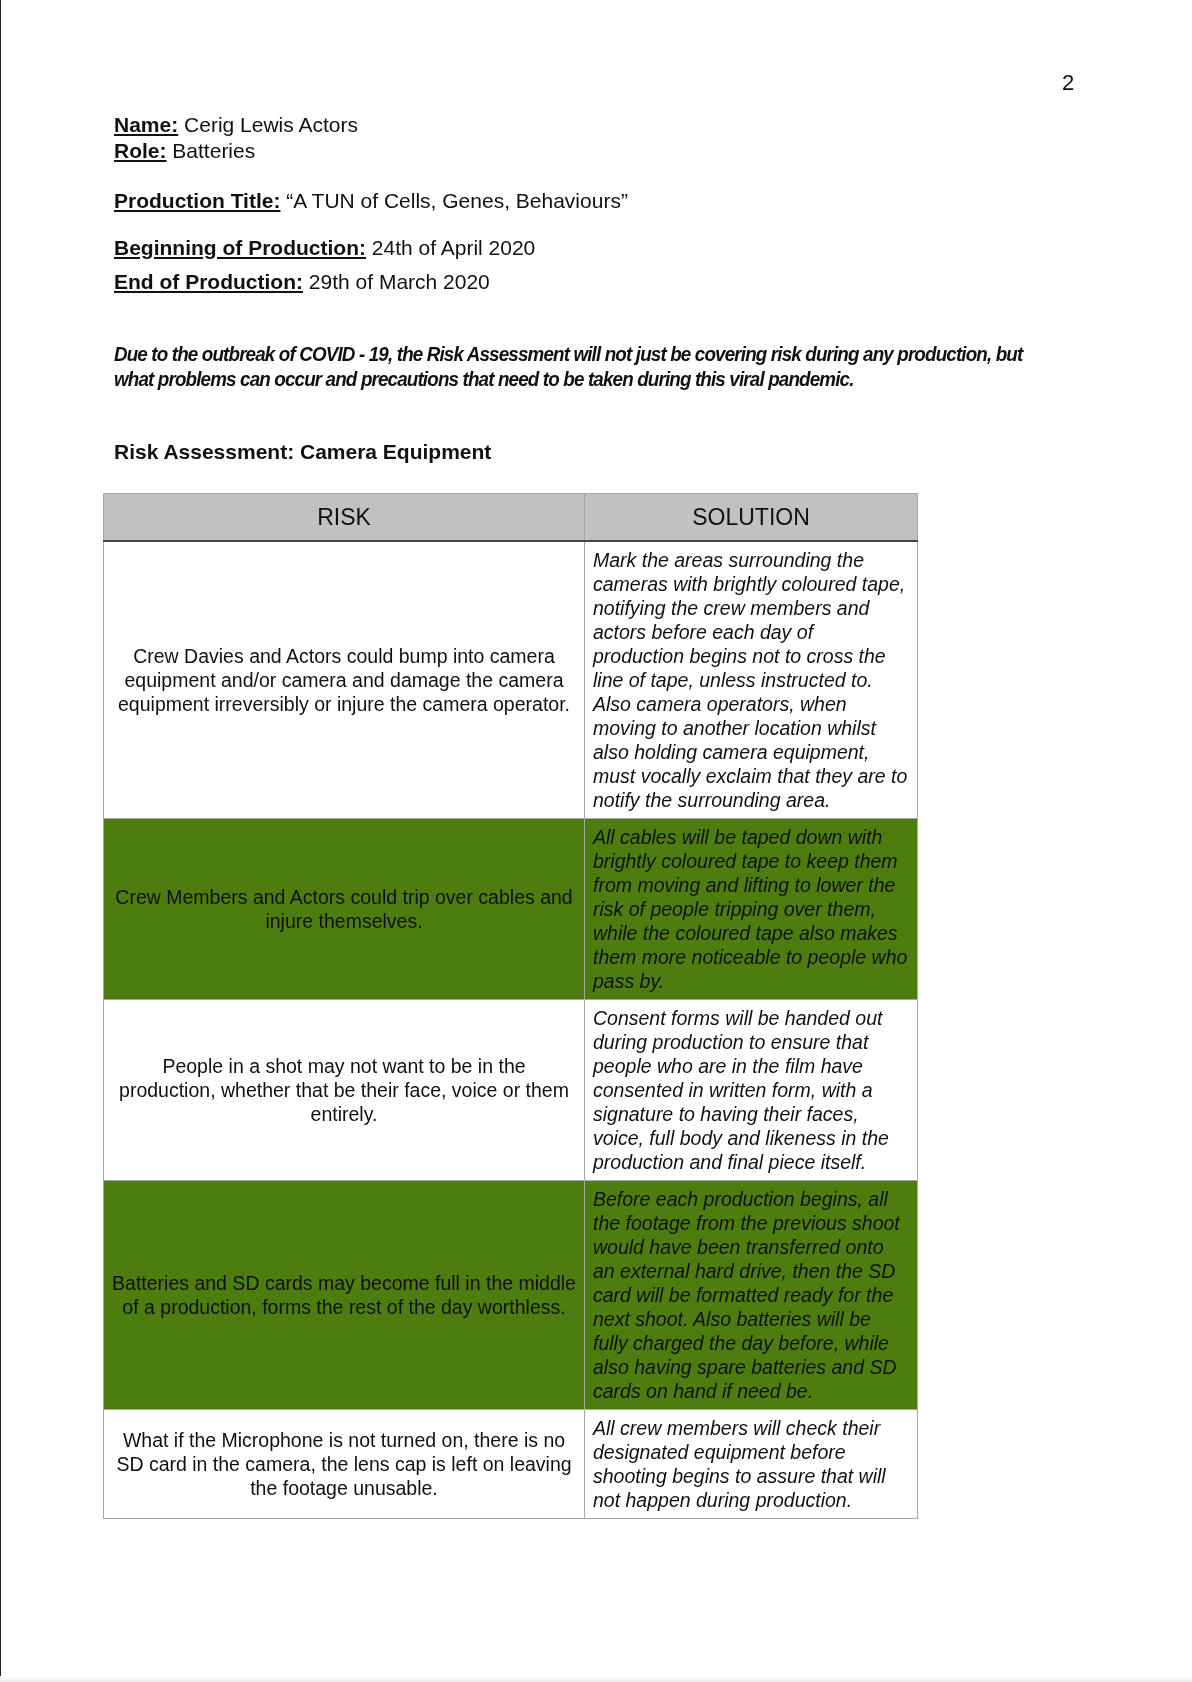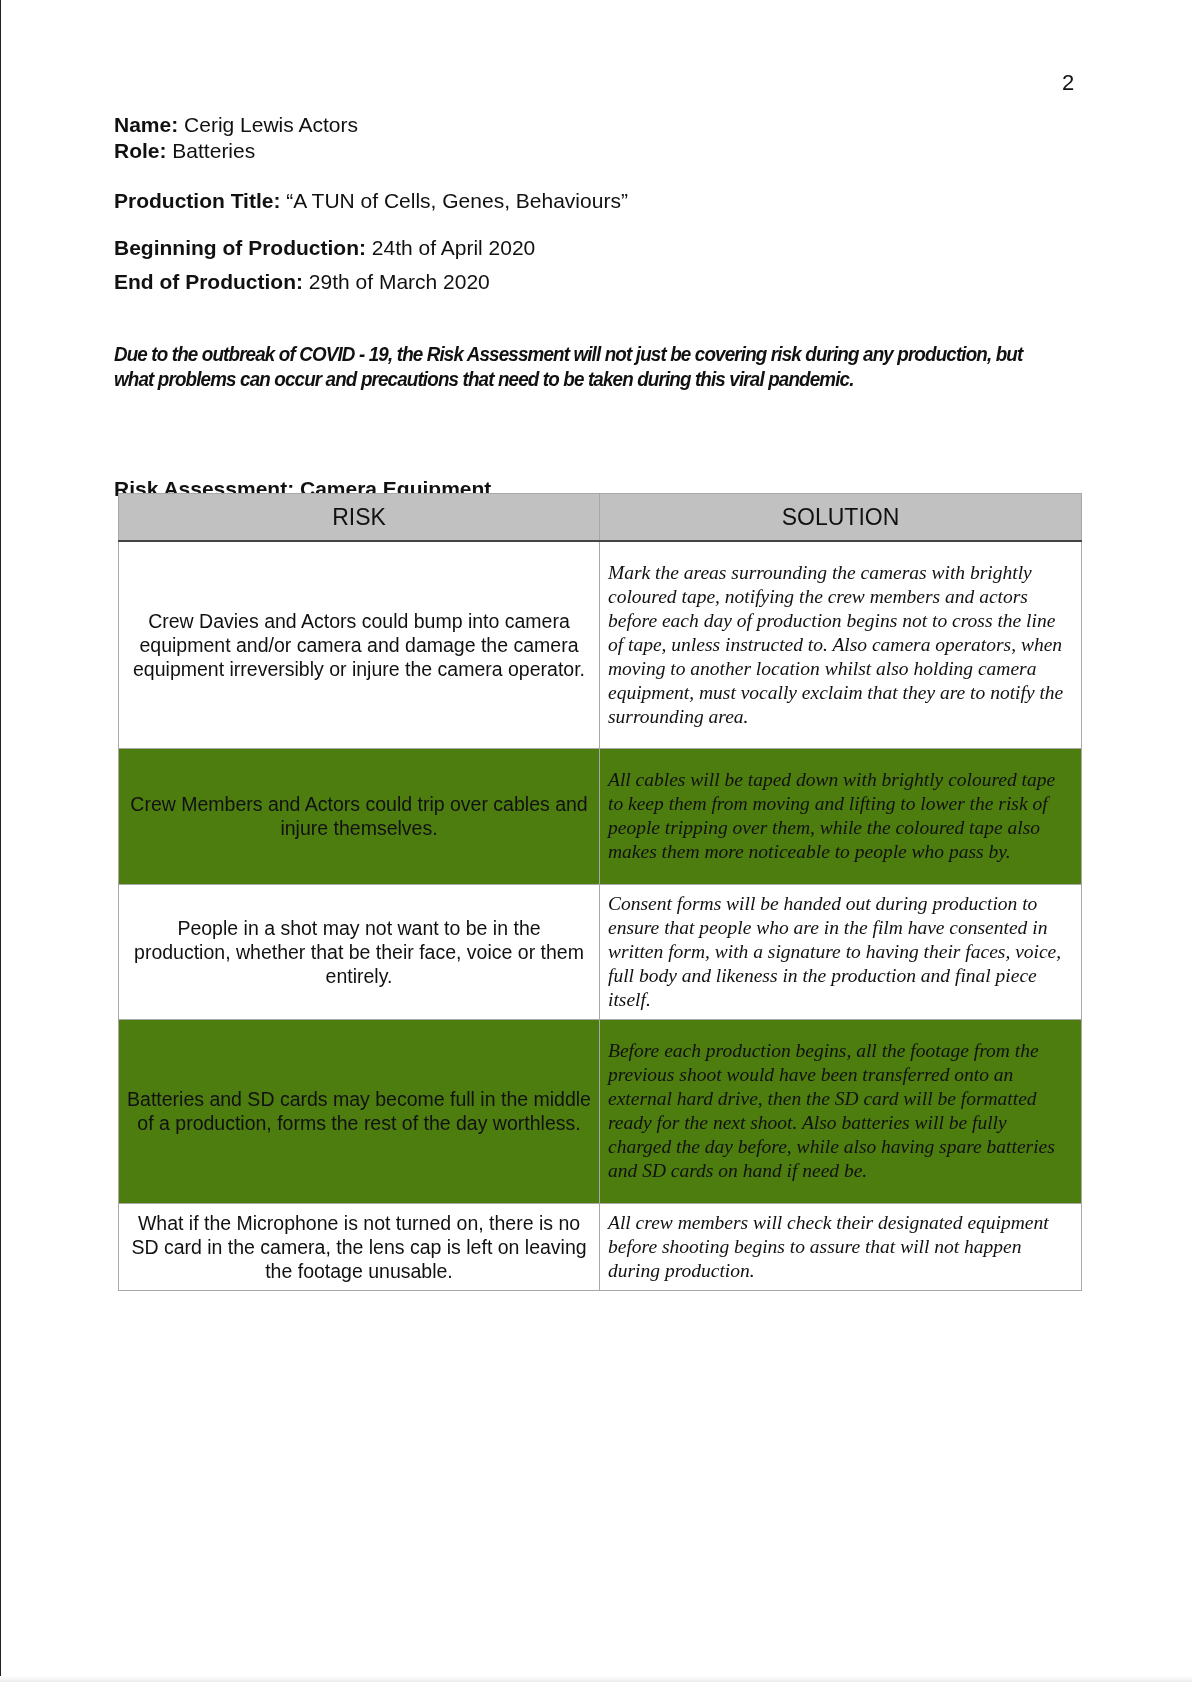--- a/index.html
+++ b/index.html
@@ -4,43 +4,43 @@
   <style>
     html, body { margin: 0; padding: 0; }
     body {
       width: 1192px; height: 1682px; background: #ffffff; position: relative; overflow: hidden;
       font-family: "Liberation Sans", sans-serif; color: #111111;
     }
     .page-edge { position: absolute; left: 0; top: 0; width: 1px; height: 1682px; background: #222; }
     .bottom-shade { position: absolute; left: 0; right: 0; bottom: 0; height: 6px; background: linear-gradient(#ffffff, #ececec); }
     .page-number { position: absolute; top: 70px; left: 1062px; font-size: 22px; }
     .meta { position: absolute; left: 114px; font-size: 21px; line-height: 26px; }
-    .meta b { font-weight: bold; }
+    .meta b { font-weight: bold; text-decoration: underline; }
     .m1 { top: 112px; }
     .m2 { top: 138px; }
     .m3 { top: 188px; }
     .m4 { top: 235px; }
     .m5 { top: 269px; }
     .notice {
       position: absolute; left: 114px; top: 342px; width: 980px;
       font-size: 20px; line-height: 25px; font-weight: bold; font-style: italic;
       letter-spacing: -0.9px; transform: scaleX(0.94); transform-origin: left top; white-space: nowrap;
     }
-    .section-title { position: absolute; left: 114px; top: 440px; font-size: 21px; font-weight: bold; margin-top: 37px; }
+    .section-title { position: absolute; left: 114px; top: 440px; font-size: 21px; font-weight: bold; }
     table.risk {
-      position: absolute; left: 118px; top: 493px; width: 964px;
+      position: absolute; left: 103px; top: 493px; width: 815px;
       border-collapse: collapse; font-size: 19.5px; line-height: 24px;
     }
     table.risk th {
       background: #c0c1c0; font-weight: normal; font-size: 23px; height: 44px;
       border: 1px solid #a8a8a8; border-bottom: 2px solid #444;
     }
     table.risk td { border: 1px solid #a8a8a8; vertical-align: middle; padding: 6px 8px; }
     table.risk td.risk-cell { width: 464px; text-align: center; }
-    table.risk td.sol-cell { font-style: italic; text-align: left; font-family: Liberation Serif, serif; }
+    table.risk td.sol-cell { font-style: italic; text-align: left; }
     table.risk tr.alt td { background: #4d7c0f; }
   </style>
 </head>
 <body>
 
 <div class="page-edge"></div>
 
 <div class="page-number">2</div>
 
 <div class="meta m1">

